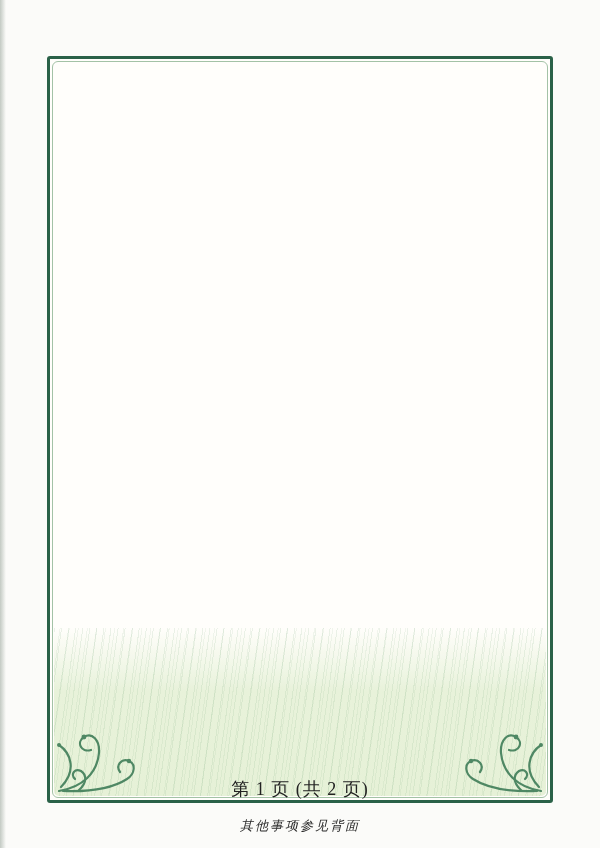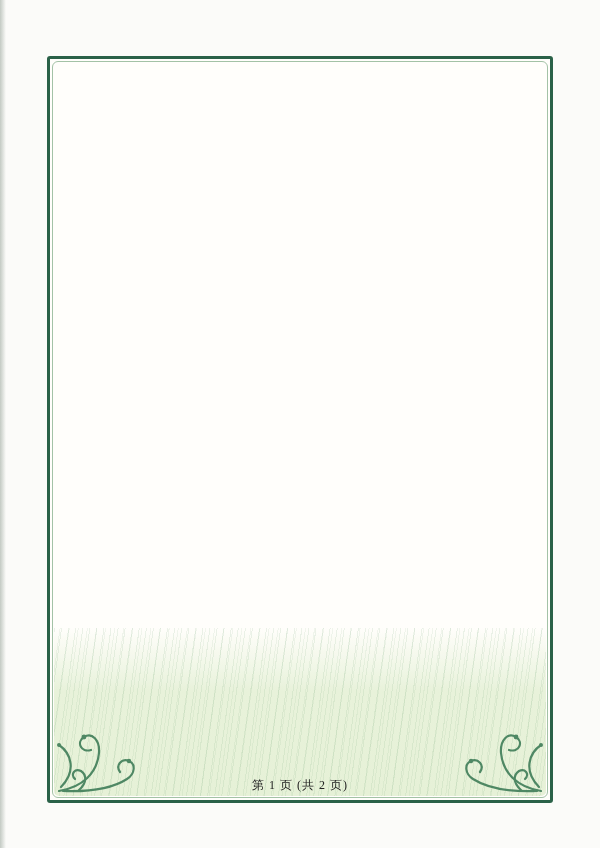--- a/index.html
+++ b/index.html
@@ -51,21 +51,21 @@
   .barcode { left:85px; top:648px; }
 
   .signer { left:88px; font-size:17px; color:#1a1a1a; letter-spacing:4px; }
   .signer.t1 { top:690px; }
   .signer.t2 { top:720px; }
   .signature { left:148px; top:650px; }
 
   .seal { left:352px; top:633px; mix-blend-mode:multiply; opacity:.93; }
   .seal-date { left:363px; top:742px; font-size:13.5px; letter-spacing:1px; color:#181818; }
 
-  .page-footer { left:0; right:0; top:777px; text-align:center; font-size:12px; color:#222;
+  .page-footer { left:0; right:0; top:777px; text-align:center; font-size:18px; color:#222;
     letter-spacing:1px; }
   .back-note { left:0; right:0; top:817px; text-align:center; font-size:13px; font-style:italic;
     color:#2b2b2b; letter-spacing:2px; }
 
   .flourish { bottom:3px; }
   .flourish.fl-left  { left:3px; }
   .flourish.fl-right { right:3px; transform:scaleX(-1); }
 </style>
 </head>
 <body>
@@ -396,14 +396,15 @@
           <path d="M 26,95 C 34,88 34,80 28,76 C 22,73 17,79 22,84"></path>
           <circle cx="31" cy="42" r="2.4" fill="#3f7d58" stroke="none"></circle>
           <circle cx="76" cy="66" r="2.2" fill="#3f7d58" stroke="none"></circle>
           <circle cx="6" cy="50" r="2.0" fill="#3f7d58" stroke="none"></circle>
         </g>
       </svg>
     </div>
   </div>
 
   <div class="abs page-footer">第 1 页 (共 2 页)</div>
+  <div class="abs back-note">其他事项参见背面</div>
 
 </div>
 
 </body></html>

